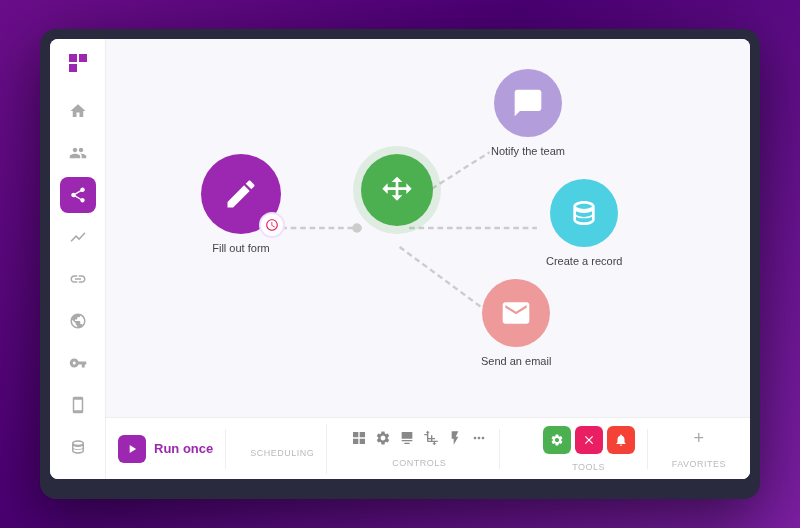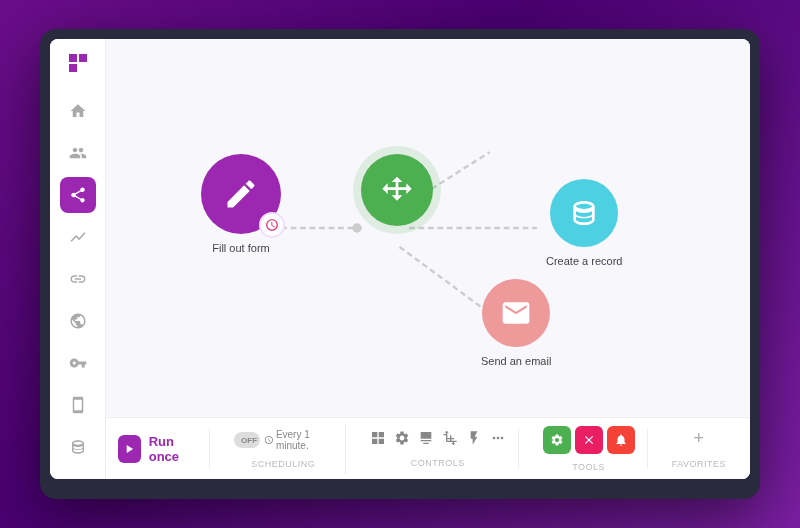--- a/index.html
+++ b/index.html
@@ -436,20 +436,28 @@
 
         <div class="node node-hub">
           <div class="node-circle" style="width:72px;height:72px;background:#4caf50;box-shadow:0 0 0 8px rgba(76,175,80,0.15);">
 
             <svg width="32" height="32" viewBox="0 0 24 24" fill="white">
               <path d="M12 2L8 6h3v4H5V7L1 11l4 4v-3h6v4H8l4 4 4-4h-3v-4h6v3l4-4-4-4v3h-6V6h3z"></path>
             </svg>
           </div>
         </div>
 
+        <div class="node node-notify">
+          <div class="node-circle" style="width:68px;height:68px;background:#b39ddb;">
+            <svg width="32" height="32" viewBox="0 0 24 24" fill="white">
+              <path d="M20 2H4c-1.1 0-2 .9-2 2v18l4-4h14c1.1 0 2-.9 2-2V4c0-1.1-.9-2-2-2z"></path>
+            </svg>
+          </div>
+          <div class="node-label">Notify the team</div>
+        </div>
 
         <div class="node node-record">
           <div class="node-circle" style="width:68px;height:68px;background:#4dd0e1;">
             <svg width="32" height="32" viewBox="0 0 24 24" fill="white">
               <path d="M12 3C7.58 3 4 4.79 4 7v10c0 2.21 3.58 4 8 4s8-1.79 8-4V7c0-2.21-3.58-4-8-4zm0 2c3.87 0 6 1.5 6 2s-2.13 2-6 2-6-1.5-6-2 2.13-2 6-2zm0 14c-3.87 0-6-1.5-6-2v-2.23c1.61.78 3.72 1.23 6 1.23s4.39-.45 6-1.23V17c0 .5-2.13 2-6 2zm0-4c-3.87 0-6-1.5-6-2V10.77c1.61.78 3.72 1.23 6 1.23s4.39-.45 6-1.23V13c0 .5-2.13 2-6 2z"></path>
             </svg>
           </div>
           <div class="node-label">Create a record</div>
         </div>
 
@@ -468,31 +476,20 @@
         <div class="run-section">
           <div class="run-btn">
             <svg width="14" height="14" viewBox="0 0 24 24" fill="white">
               <path d="M8 5v14l11-7z"></path>
             </svg>
           </div>
           <span class="run-once-label">Run once</span>
         </div>
 
         <div class="scheduling-section">
-          <div class="toolbar-controls">
-            <div class="toggle-track">
-              <span class="toggle-label-off">OFF</span>
-            </div>
-            <span style="font-size:10px;color:#888;display:flex;align-items:center;gap:2px;">
-              <svg width="12" height="12" viewBox="0 0 24 24" fill="#888">
-                  <path d="M11.99 2C6.47 2 2 6.48 2 12s4.47 10 9.99 10C17.52 22 22 17.52 22 12S17.52 2 11.99 2zM12 20c-4.42 0-8-3.58-8-8s3.58-8 8-8 8 3.58 8 8-3.58 8-8 8zm.5-13H11v6l5.25 3.15.75-1.23-4.5-2.67V7z"></path>
-                </svg>
-              <span>Every 1 minute.</span>
-            </span>
-          </div>
           <span class="toolbar-label">SCHEDULING</span>
         </div>
 
         <div class="controls-section">
           <div style="display:flex;flex-direction:column;align-items:center;gap:4px;">
             <div style="display:flex;gap:8px;">
               <svg width="16" height="16" viewBox="0 0 24 24" fill="#888" style="cursor:pointer;">
                   <path d="M3 3h8v8H3zm10 0h8v8h-8zM3 13h8v8H3zm10 0h8v8h-8z"></path>
                 </svg>
               <svg width="16" height="16" viewBox="0 0 24 24" fill="#888" style="cursor:pointer;">

